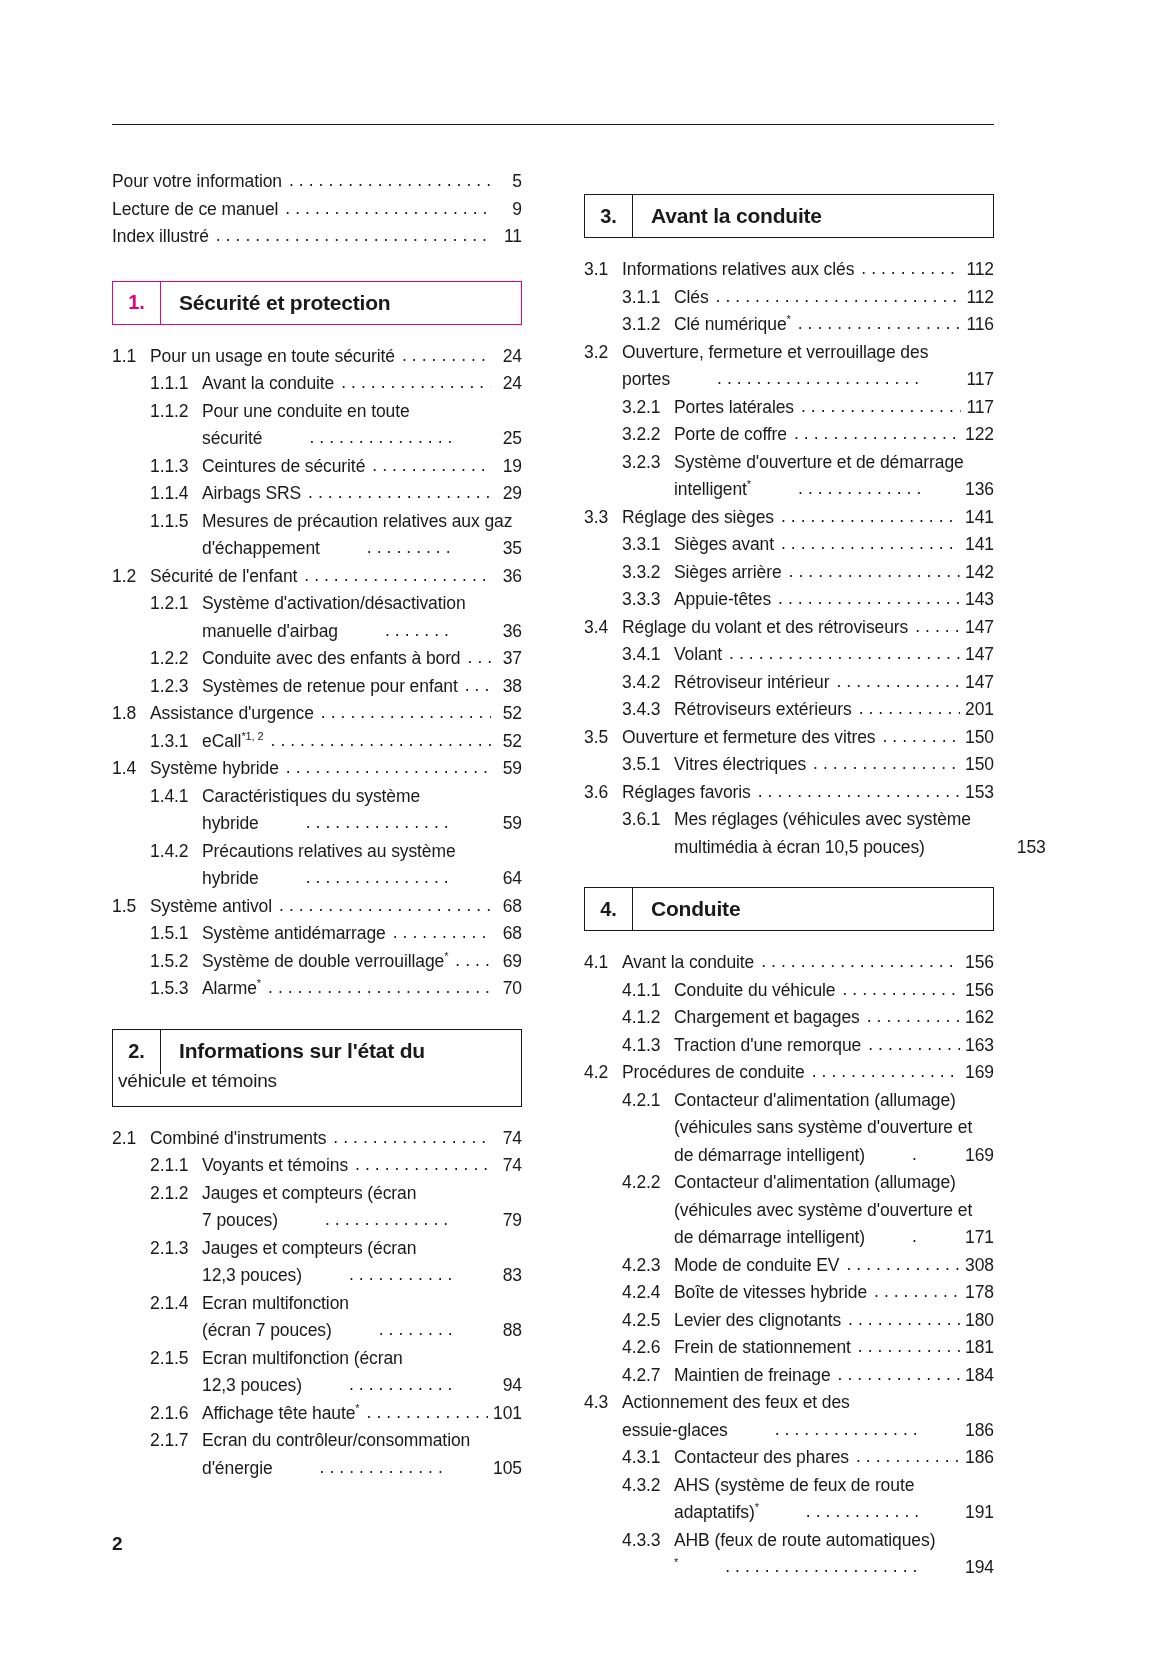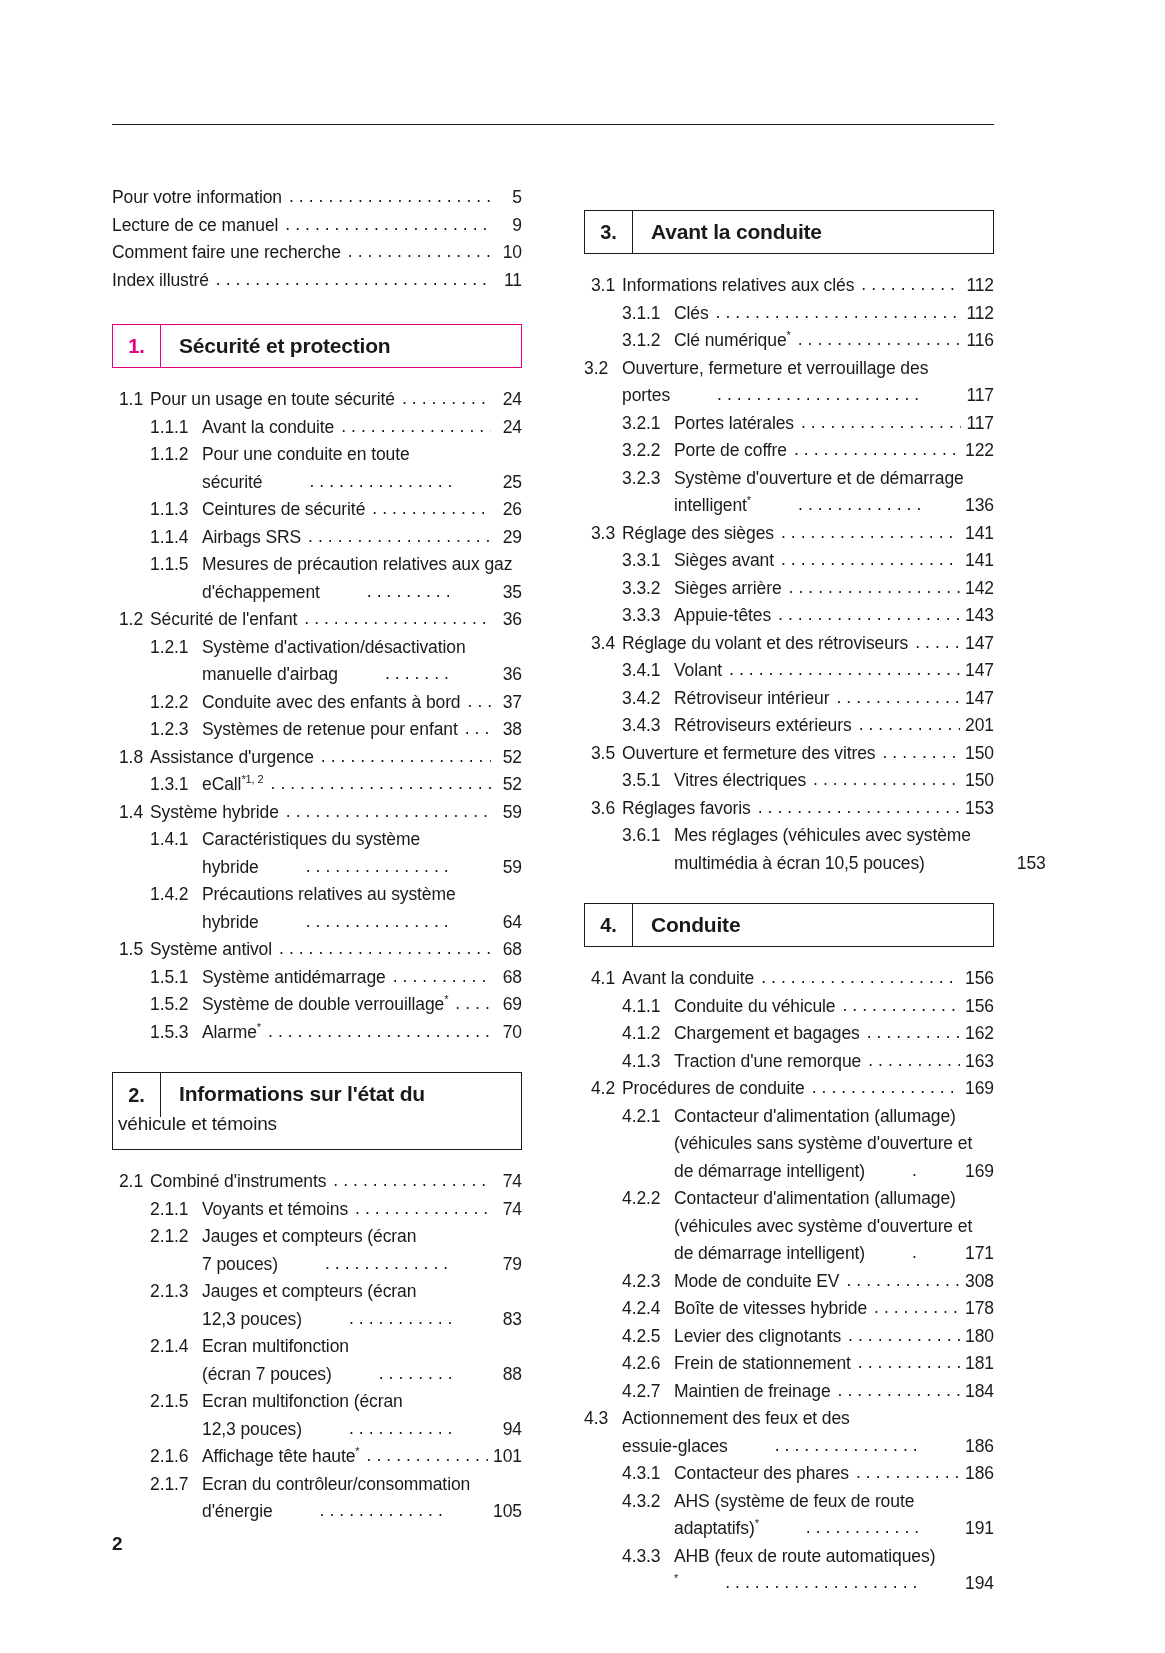--- a/index.html
+++ b/index.html
@@ -28,21 +28,21 @@
     left: 112px;
     top: 124px;
     width: 882px;
     height: 1px;
     background: #1a1a1a;
   }
 
   .columns {
     position: absolute;
     left: 112px;
-    top: 184px;
+    top: 168px;
     width: 882px;
     display: flex;
     gap: 62px;
   }
   .col {
     width: 410px;
   }
 
   
   .front {
@@ -53,21 +53,21 @@
     align-items: baseline;
     font-size: 17.5px;
     line-height: 27.5px;
     letter-spacing: -0.1px;
     white-space: nowrap;
   }
   .toc-line .num {
     flex: 0 0 auto;
     text-align: left;
   }
-  .lvl1 > .num { width: 38px; text-align: center; }
+  .lvl1 > .num { width: 38px; }
   .lvl2 > .num { width: 52px; margin-left: 38px; }
 
   .toc-line .txt {
     flex: 0 0 auto;
   }
   .toc-line .leader {
     flex: 1 1 auto;
     overflow: hidden;
     white-space: nowrap;
     margin: 0 5px 0 7px;
@@ -235,25 +235,20 @@
             <span class="txt">Pour votre information</span>
             <span class="leader"></span>
             <span class="pg">5</span>
           </div>
           <div class="toc-line">
             <span class="txt">Lecture de ce manuel</span>
             <span class="leader"></span>
             <span class="pg">9</span>
           </div>
           <div class="toc-line">
-            <span class="txt">Comment faire une recherche</span>
-            <span class="leader"></span>
-            <span class="pg">10</span>
-          </div>
-          <div class="toc-line">
             <span class="txt">Index illustré</span>
             <span class="leader"></span>
             <span class="pg">11</span>
           </div>
         </div>
       <div id="col-left-chapters">
           <div class="chapter-box pink">
             <div class="chapter-num">1.</div>
             <div class="chapter-title">Sécurité et protection</div>
           </div>
@@ -278,21 +273,21 @@
               <div class="controw">
                 <span class="txt">sécurité</span>
                 <span class="leader"></span>
                 <span class="pg">25</span>
               </div>
             </div>
             <div class="toc-line lvl2">
               <span class="num">1.1.3</span>
               <span class="txt">Ceintures de sécurité</span>
               <span class="leader"></span>
-              <span class="pg">26</span>
+              <span class="pg">19</span>
             </div>
             <div class="toc-line lvl2">
               <span class="num">1.1.4</span>
               <span class="txt">Airbags SRS</span>
               <span class="leader"></span>
               <span class="pg">29</span>
             </div>
             <div class="toc-wrap lvl2">
               <div class="firstrow">
                 <span class="num">1.1.5</span>

